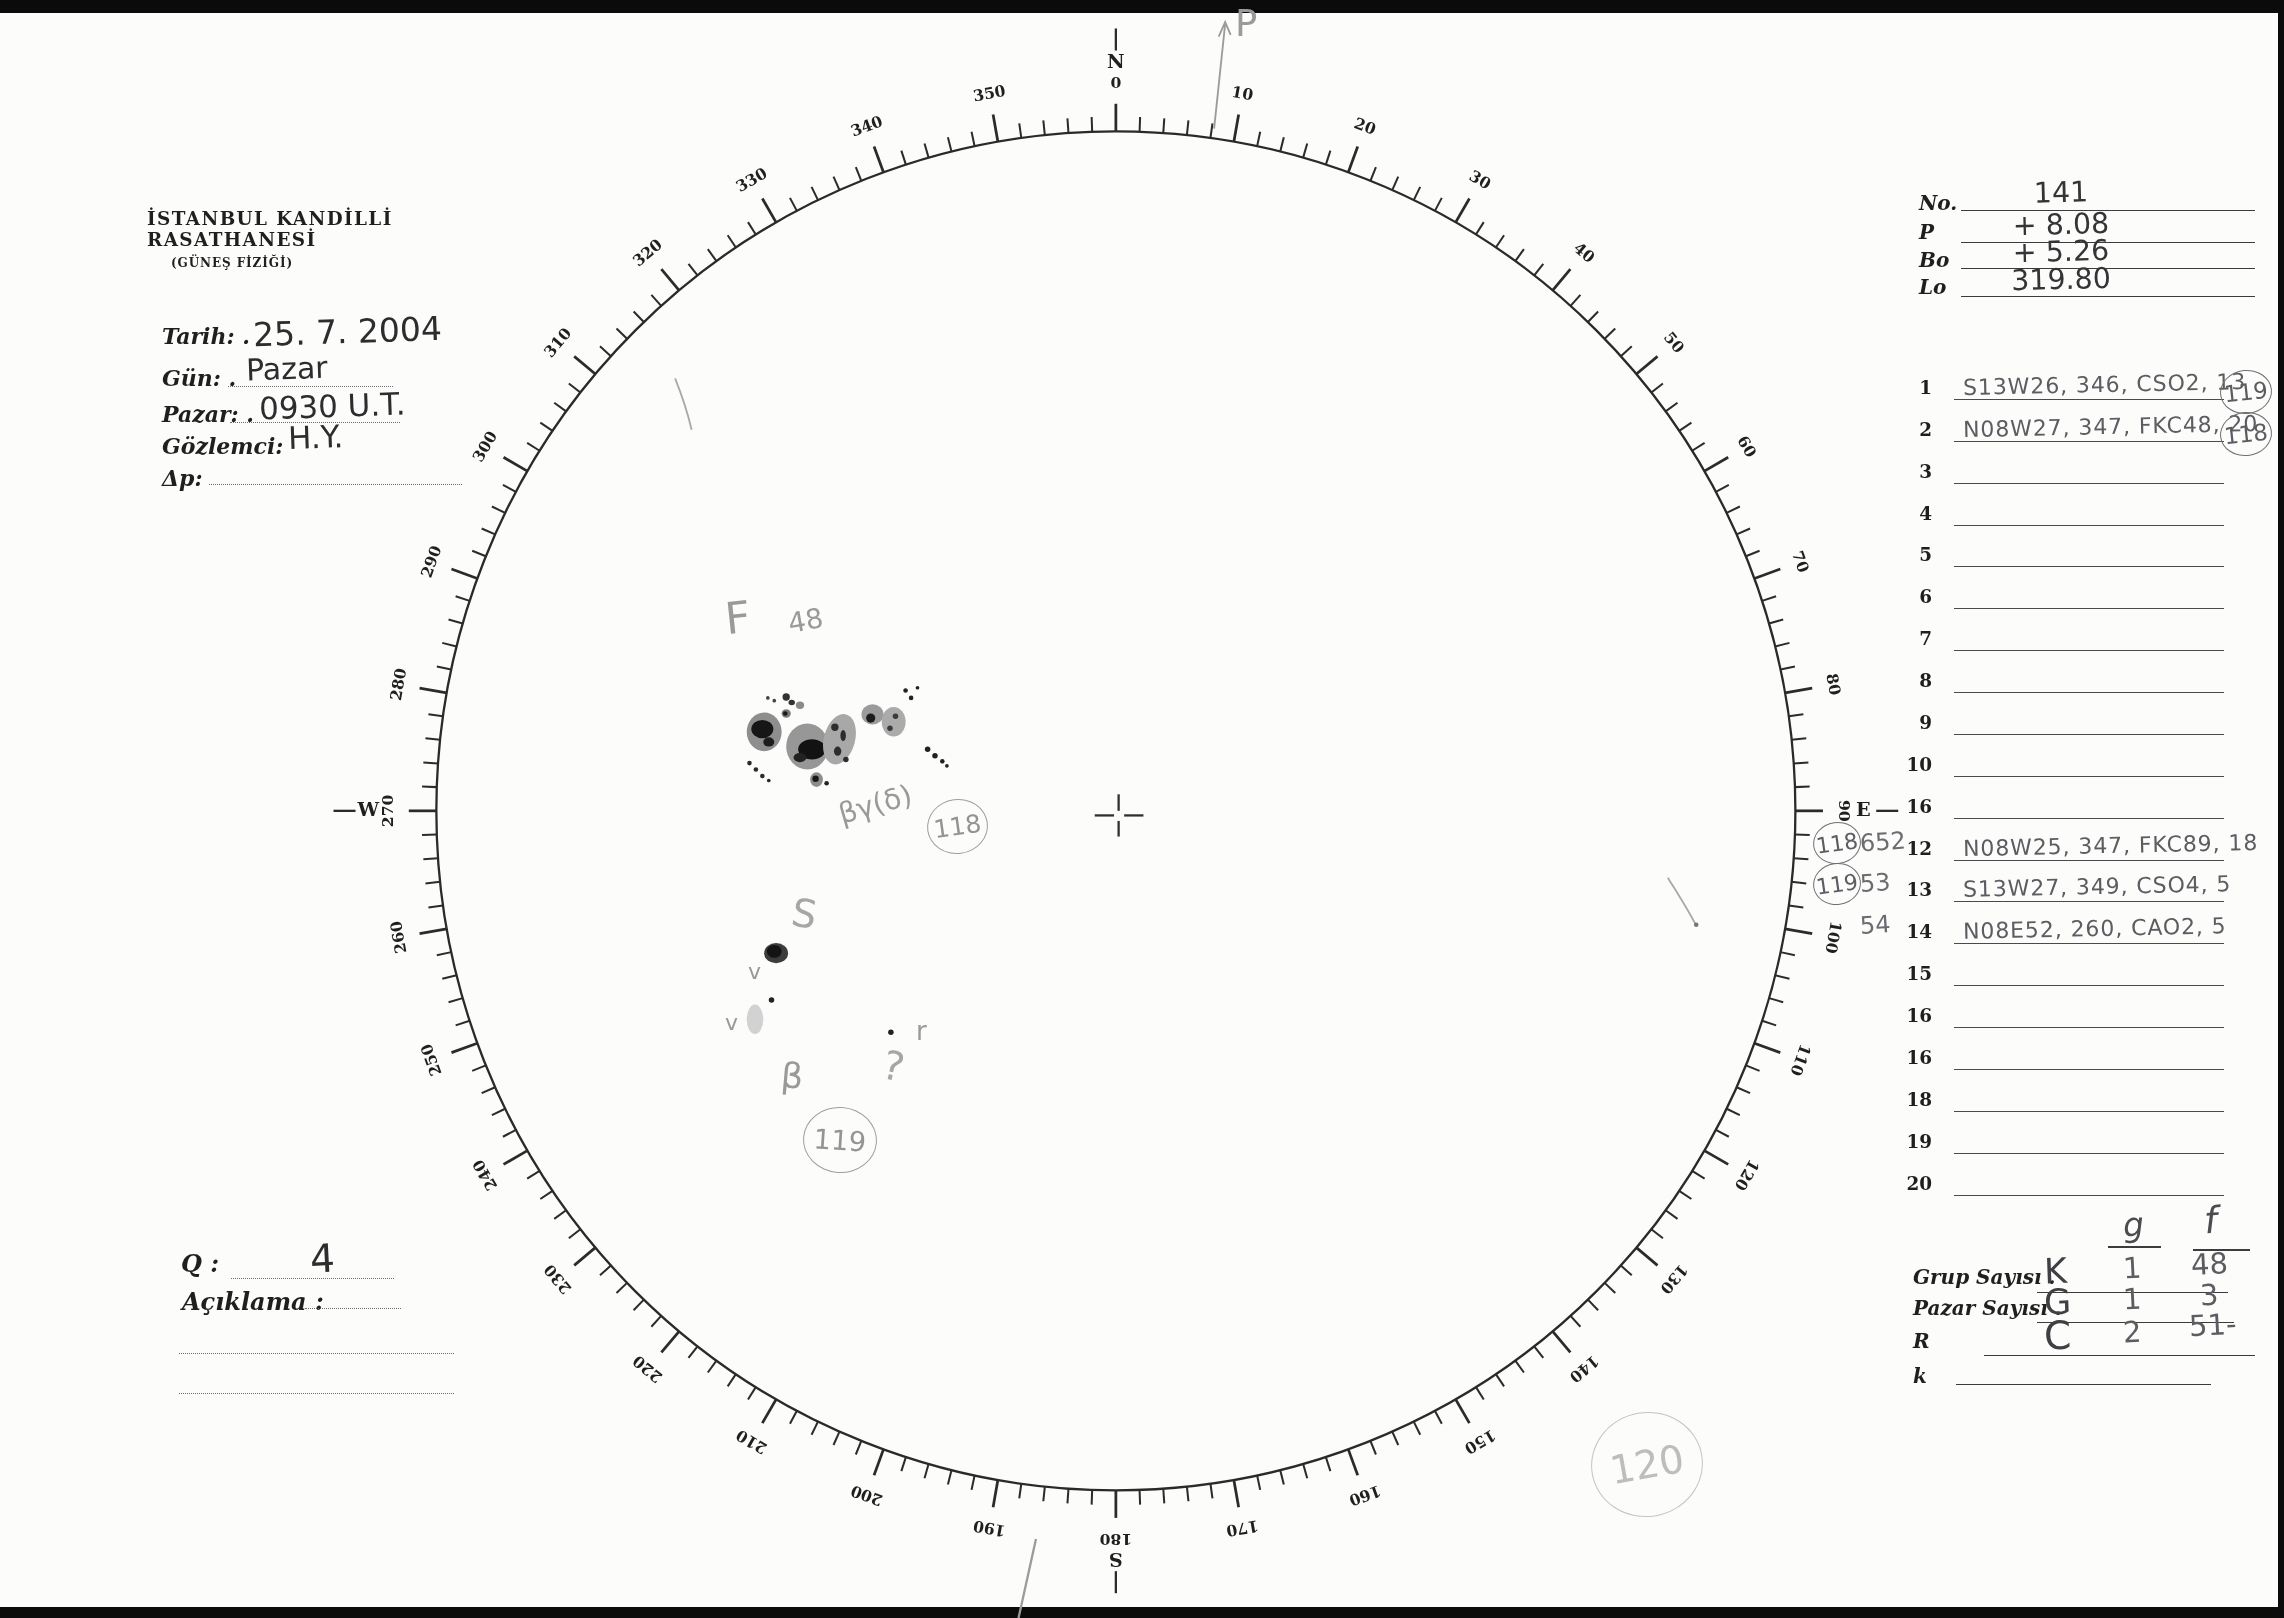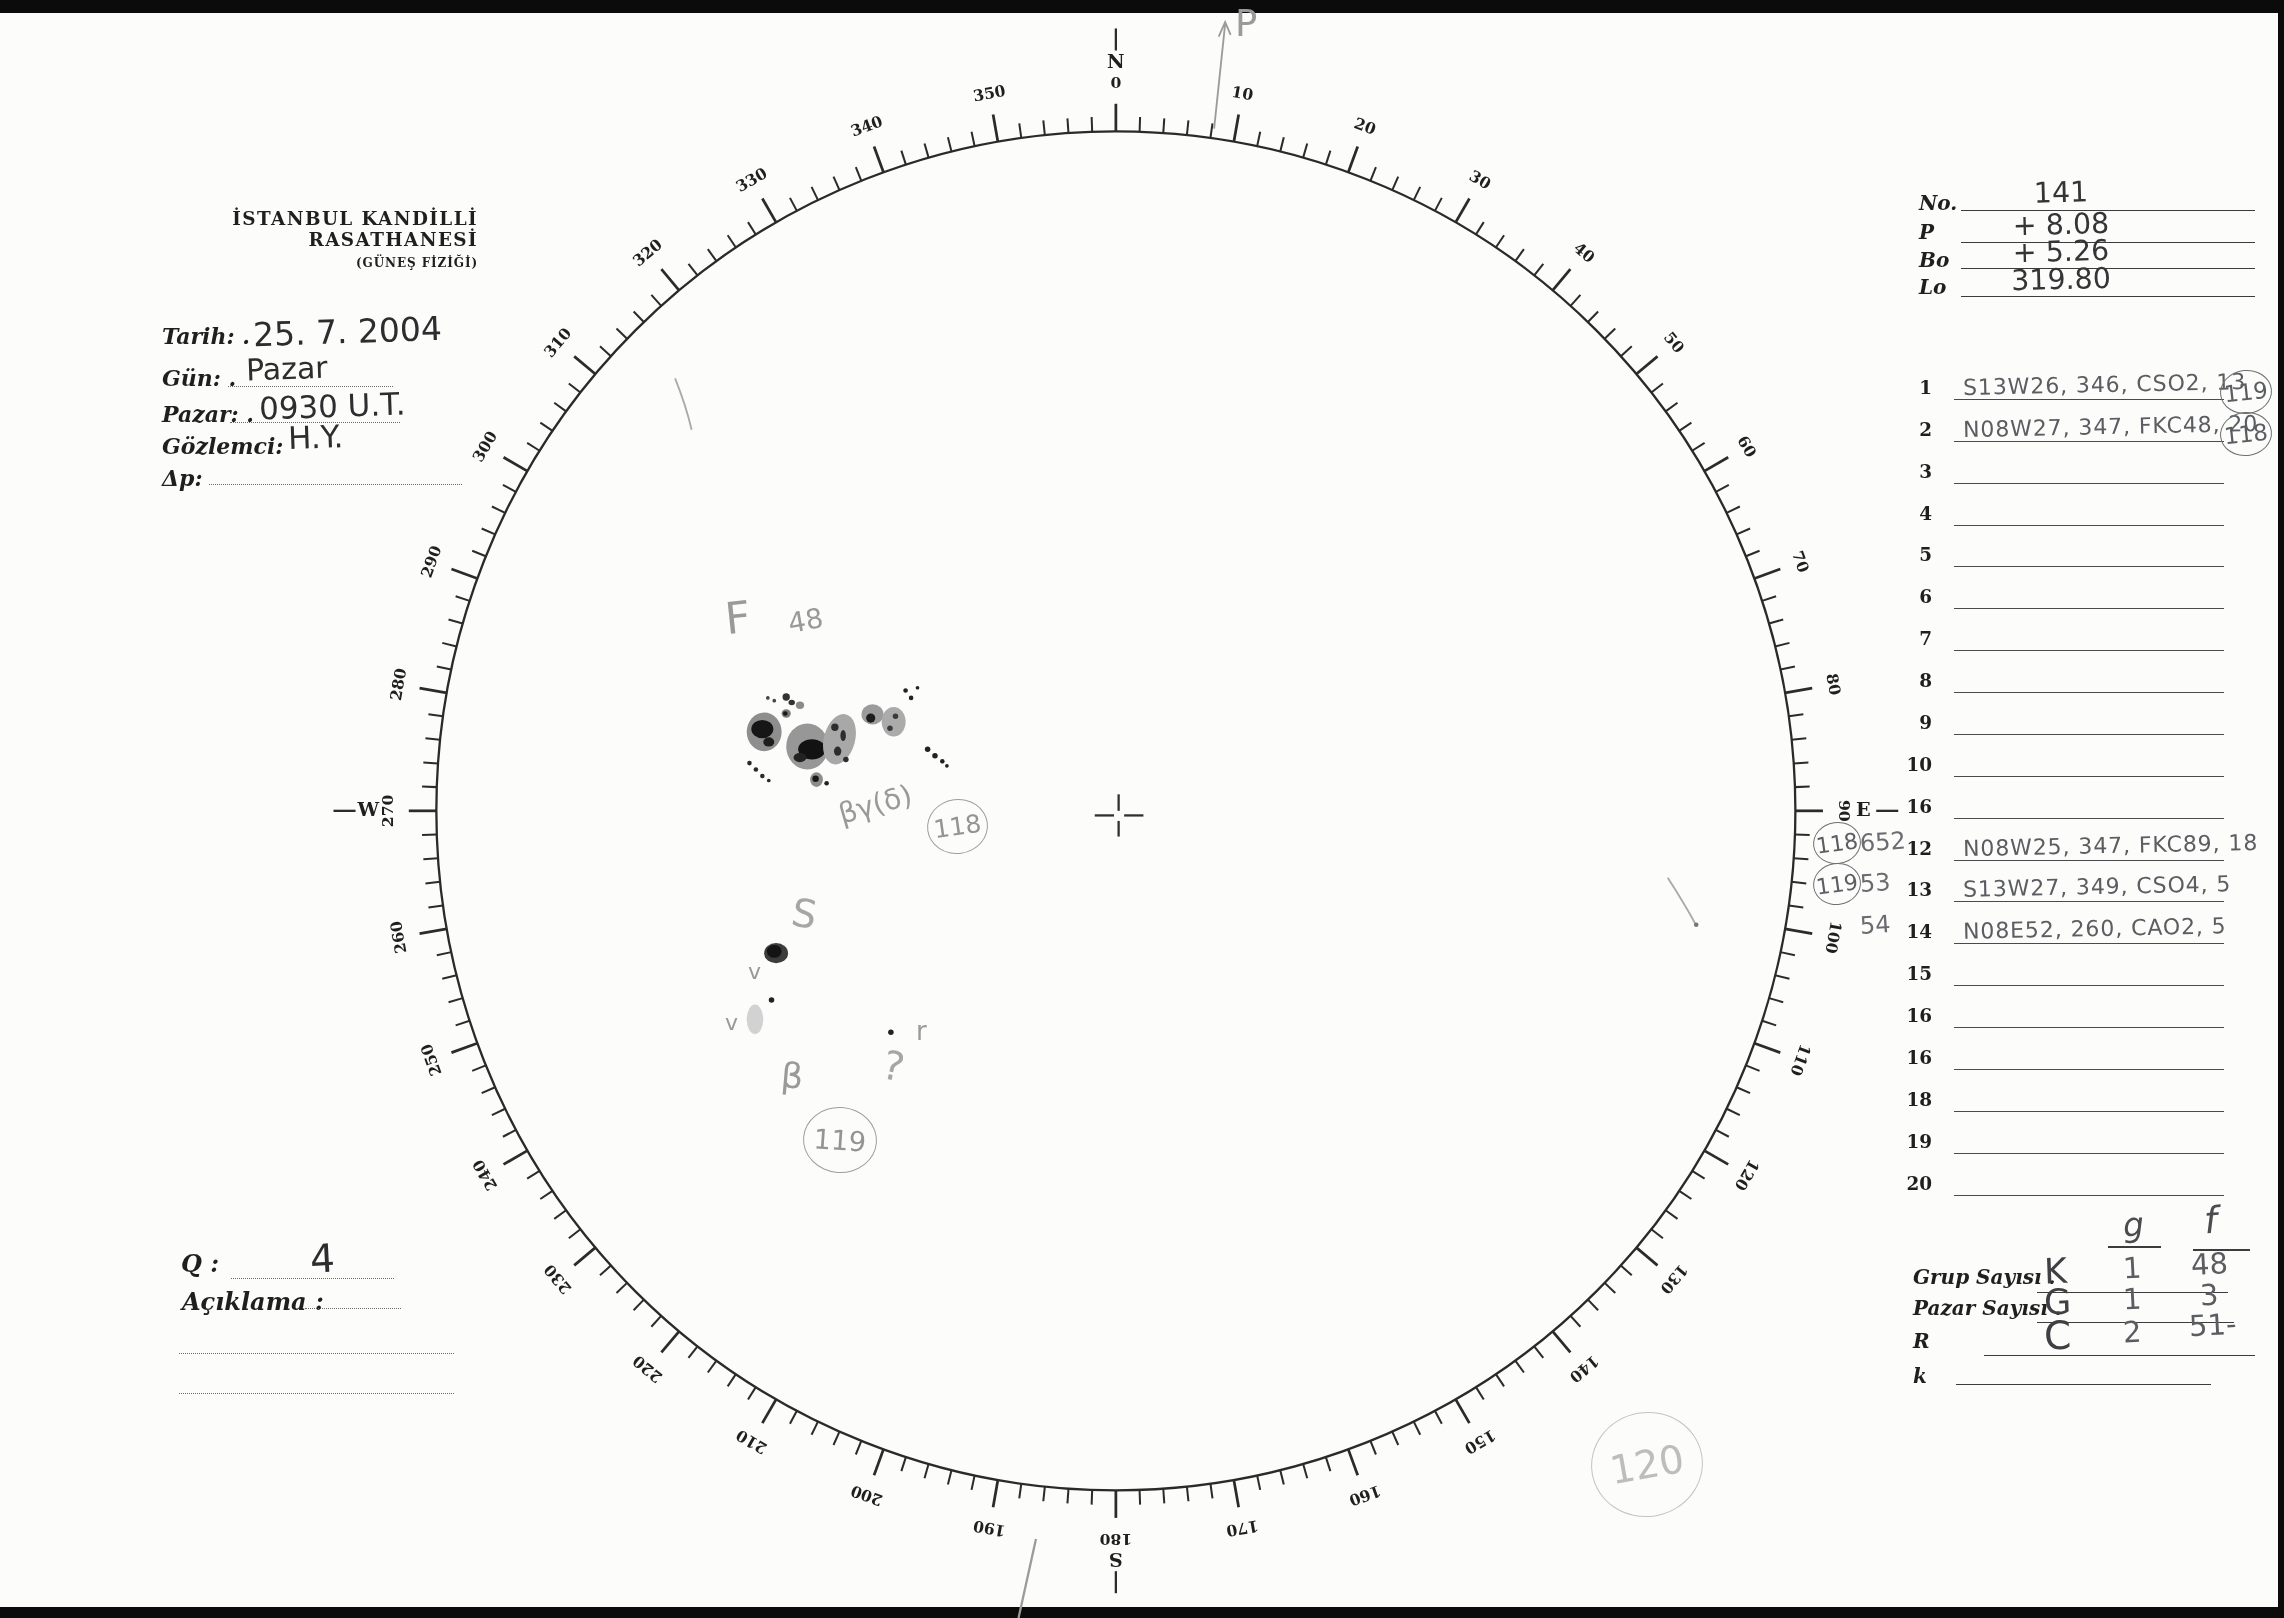--- a/index.html
+++ b/index.html
@@ -6,21 +6,21 @@
   .sheet{position:relative;width:2285px;height:1618px;background:#fcfcfa;overflow:hidden;
          font-family:"DejaVu Serif",serif;color:#1f1f1f;}
   .edge{position:absolute;background:#0b0b0b;}
   .edge-top{top:0;left:0;width:2285px;height:13px;}
   .edge-bottom{left:0;top:1607px;width:2285px;height:11px;}
   .edge-right{top:0;left:2278px;width:6.4px;height:1618px;}
 
   svg.disk{position:absolute;left:0;top:0;}
 
   
-  .title{position:absolute;left:147px;top:208px;width:331px;text-align:right;
+  .title{position:absolute;left:147px;top:208px;width:331px;text-align:left;
          font-weight:bold;font-size:18.4px;letter-spacing:1.4px;}
   .title .l2{display:block;margin-top:6.4px;font-size:12px;letter-spacing:0.9px;padding-left:24px;}
 
   .obs-label{position:absolute;left:162px;font-style:italic;font-weight:bold;font-size:22px;}
   .obs-value{position:absolute;font-family:"DejaVu Sans",sans-serif;color:#2d2d30;transform:rotate(-2deg);}
   .dotline{position:absolute;border-bottom:1.8px dotted #6c6c6c;height:0;}
 
   .eph-label{position:absolute;left:1919px;font-style:italic;font-weight:bold;font-size:20px;}
   .eph-value{position:absolute;left:1974px;width:174px;text-align:center;
              font-family:"DejaVu Sans",sans-serif;color:#353538;font-size:28.5px;transform:rotate(-1.5deg);}

